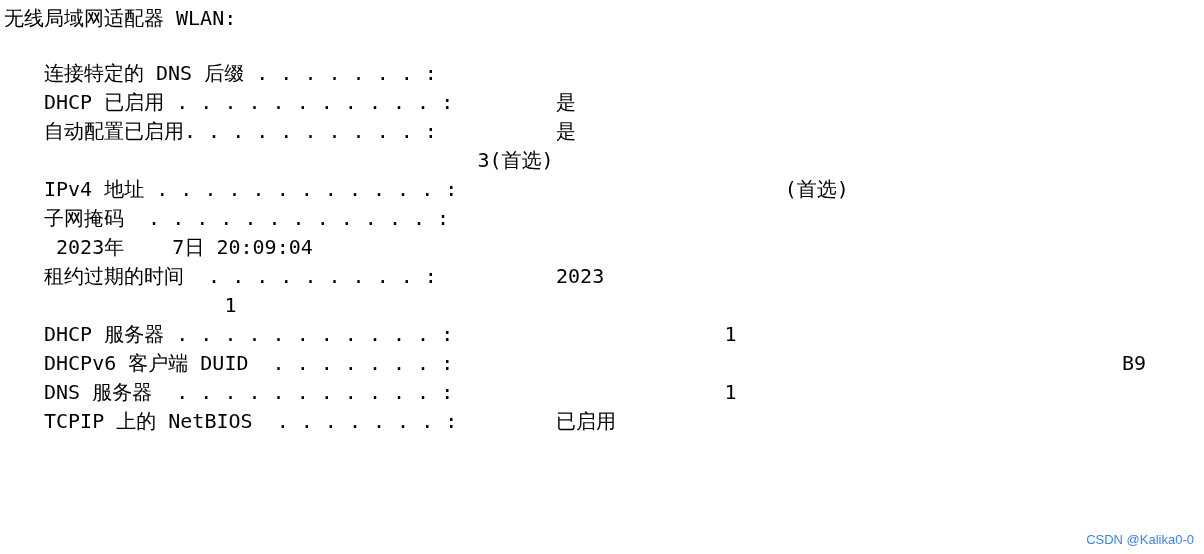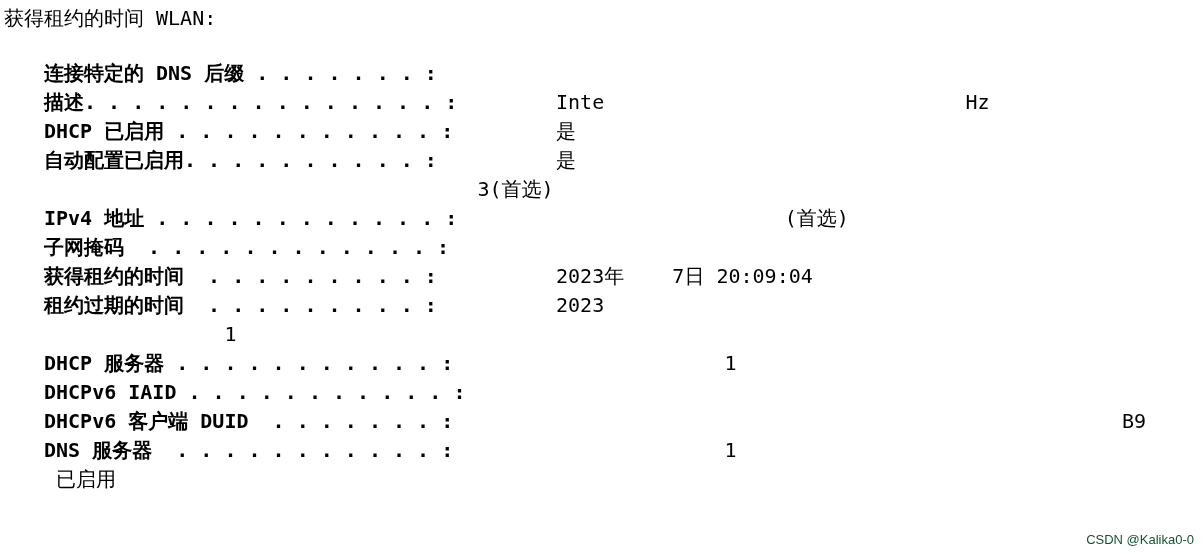--- a/index.html
+++ b/index.html
@@ -25,47 +25,42 @@
     }
     .details {
       padding-left: 40px;
     }
     .row {
       display: flex;
       white-space: pre;
     }
     .label {
       min-width: 500px;
-      font-weight: bold;
     }
     .value {
       flex: 1;
     }
     .watermark {
       position: absolute;
       bottom: 4px;
       right: 10px;
       font-size: 13px;
-      color: #14532d;
+      color: #3b82f6;
       font-family: Arial, sans-serif;
     }
   </style>
 </head>
 <body>
 
-<div class="header">获得租约的时间 WLAN:</div>
+<div class="header">无线局域网适配器 WLAN:</div>
 
 <div class="details">
   <div class="row">
     <span class="label">连接特定的 DNS 后缀 . . . . . . . :</span>
     <span class="value"></span>
-  </div>
-  <div class="row">
-    <span class="label">描述. . . . . . . . . . . . . . . :</span>
-    <span class="value"> Inte                              Hz</span>
   </div>
   <div class="row">
   </div>
   <div class="row">
     <span class="label">DHCP 已启用 . . . . . . . . . . . :</span>
     <span class="value"> 是</span>
   </div>
   <div class="row">
     <span class="label">自动配置已启用. . . . . . . . . . :</span>
     <span class="value"> 是</span>
@@ -75,44 +70,40 @@
   </div>
   <div class="row">
     <span class="label">IPv4 地址 . . . . . . . . . . . . :</span>
     <span class="value">                    (首选)</span>
   </div>
   <div class="row">
     <span class="label">子网掩码  . . . . . . . . . . . . :</span>
     <span class="value"></span>
   </div>
   <div class="row">
-    <span class="label">获得租约的时间  . . . . . . . . . :</span>
     <span class="value"> 2023年    7日 20:09:04</span>
   </div>
   <div class="row">
     <span class="label">租约过期的时间  . . . . . . . . . :</span>
     <span class="value"> 2023</span>
   </div>
   <div class="row">
     <span class="value">               1</span>
   </div>
   <div class="row">
     <span class="label">DHCP 服务器 . . . . . . . . . . . :</span>
     <span class="value">               1</span>
   </div>
   <div class="row">
-    <span class="label">DHCPv6 IAID . . . . . . . . . . . :</span>
-    <span class="value"></span>
-  </div>
-  <div class="row">
     <span class="label">DHCPv6 客户端 DUID  . . . . . . . :</span>
     <span class="value">                                                B9</span>
   </div>
   <div class="row">
     <span class="label">DNS 服务器  . . . . . . . . . . . :</span>
     <span class="value">               1</span>
   </div>
   <div class="row">
+    <span class="label">TCPIP 上的 NetBIOS  . . . . . . . :</span>
     <span class="value"> 已启用</span>
   </div>
 </div>
 
 <div class="watermark">CSDN @Kalika0-0</div>
 
 </body></html>

